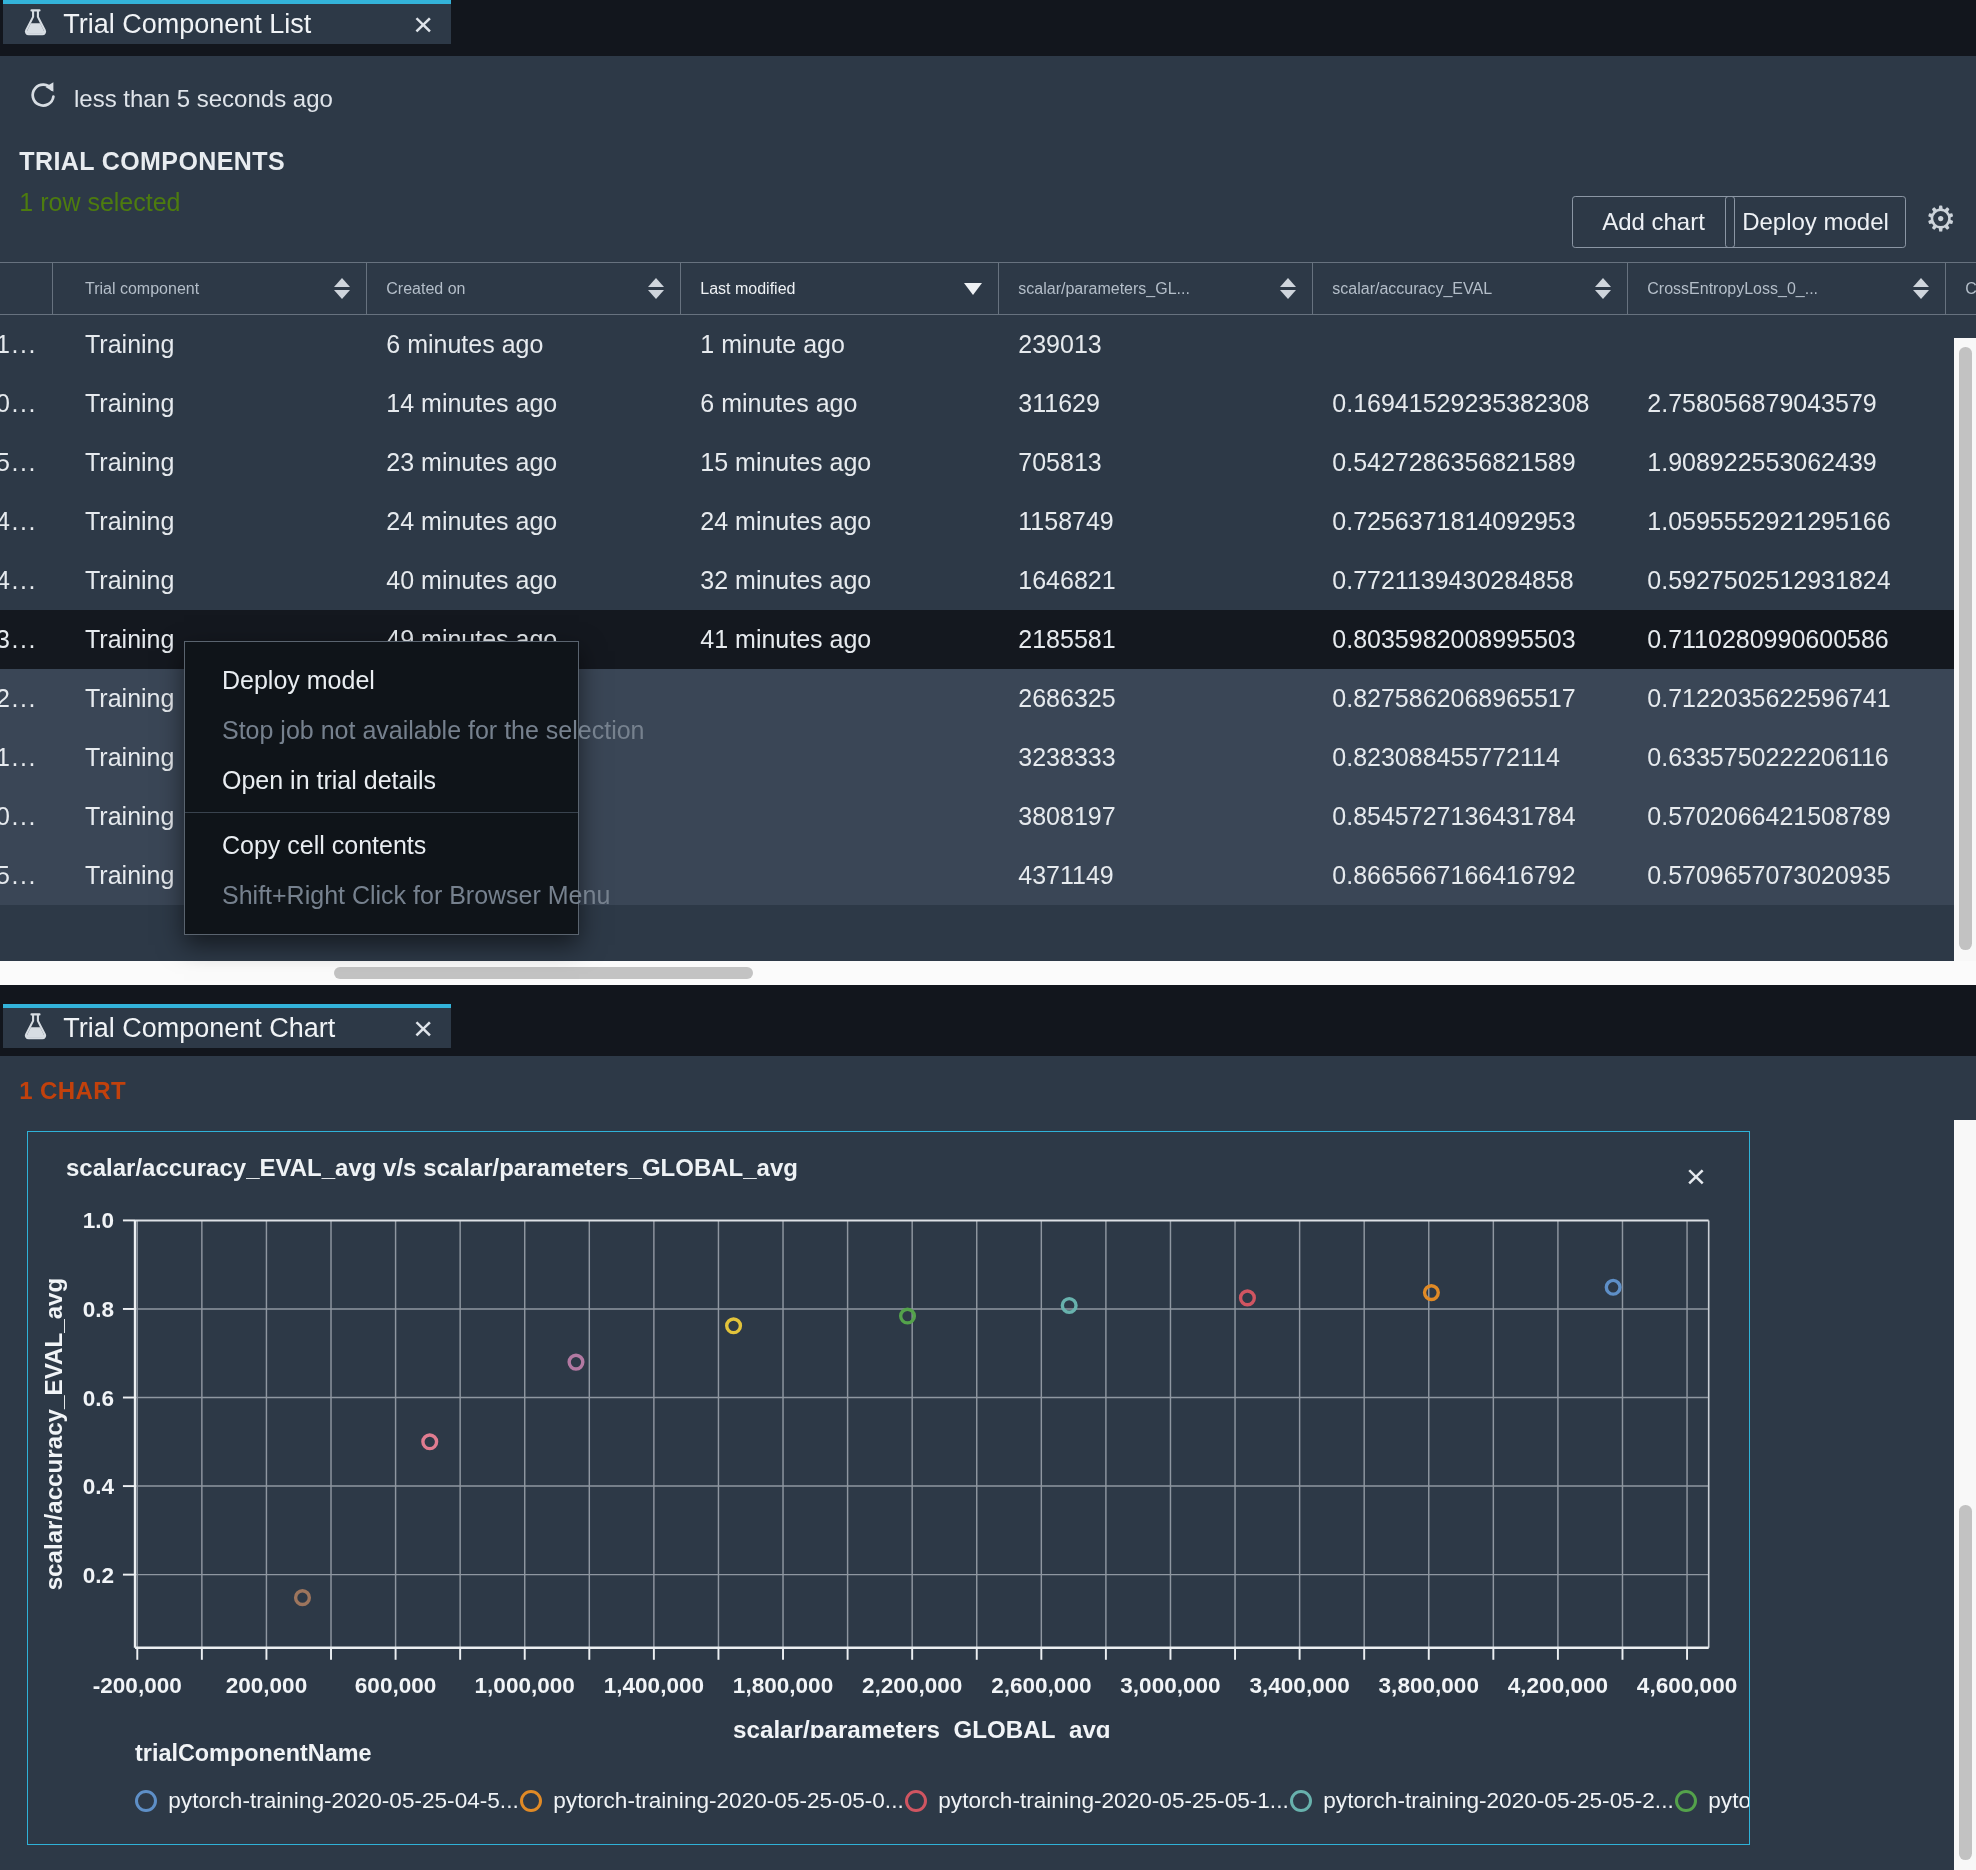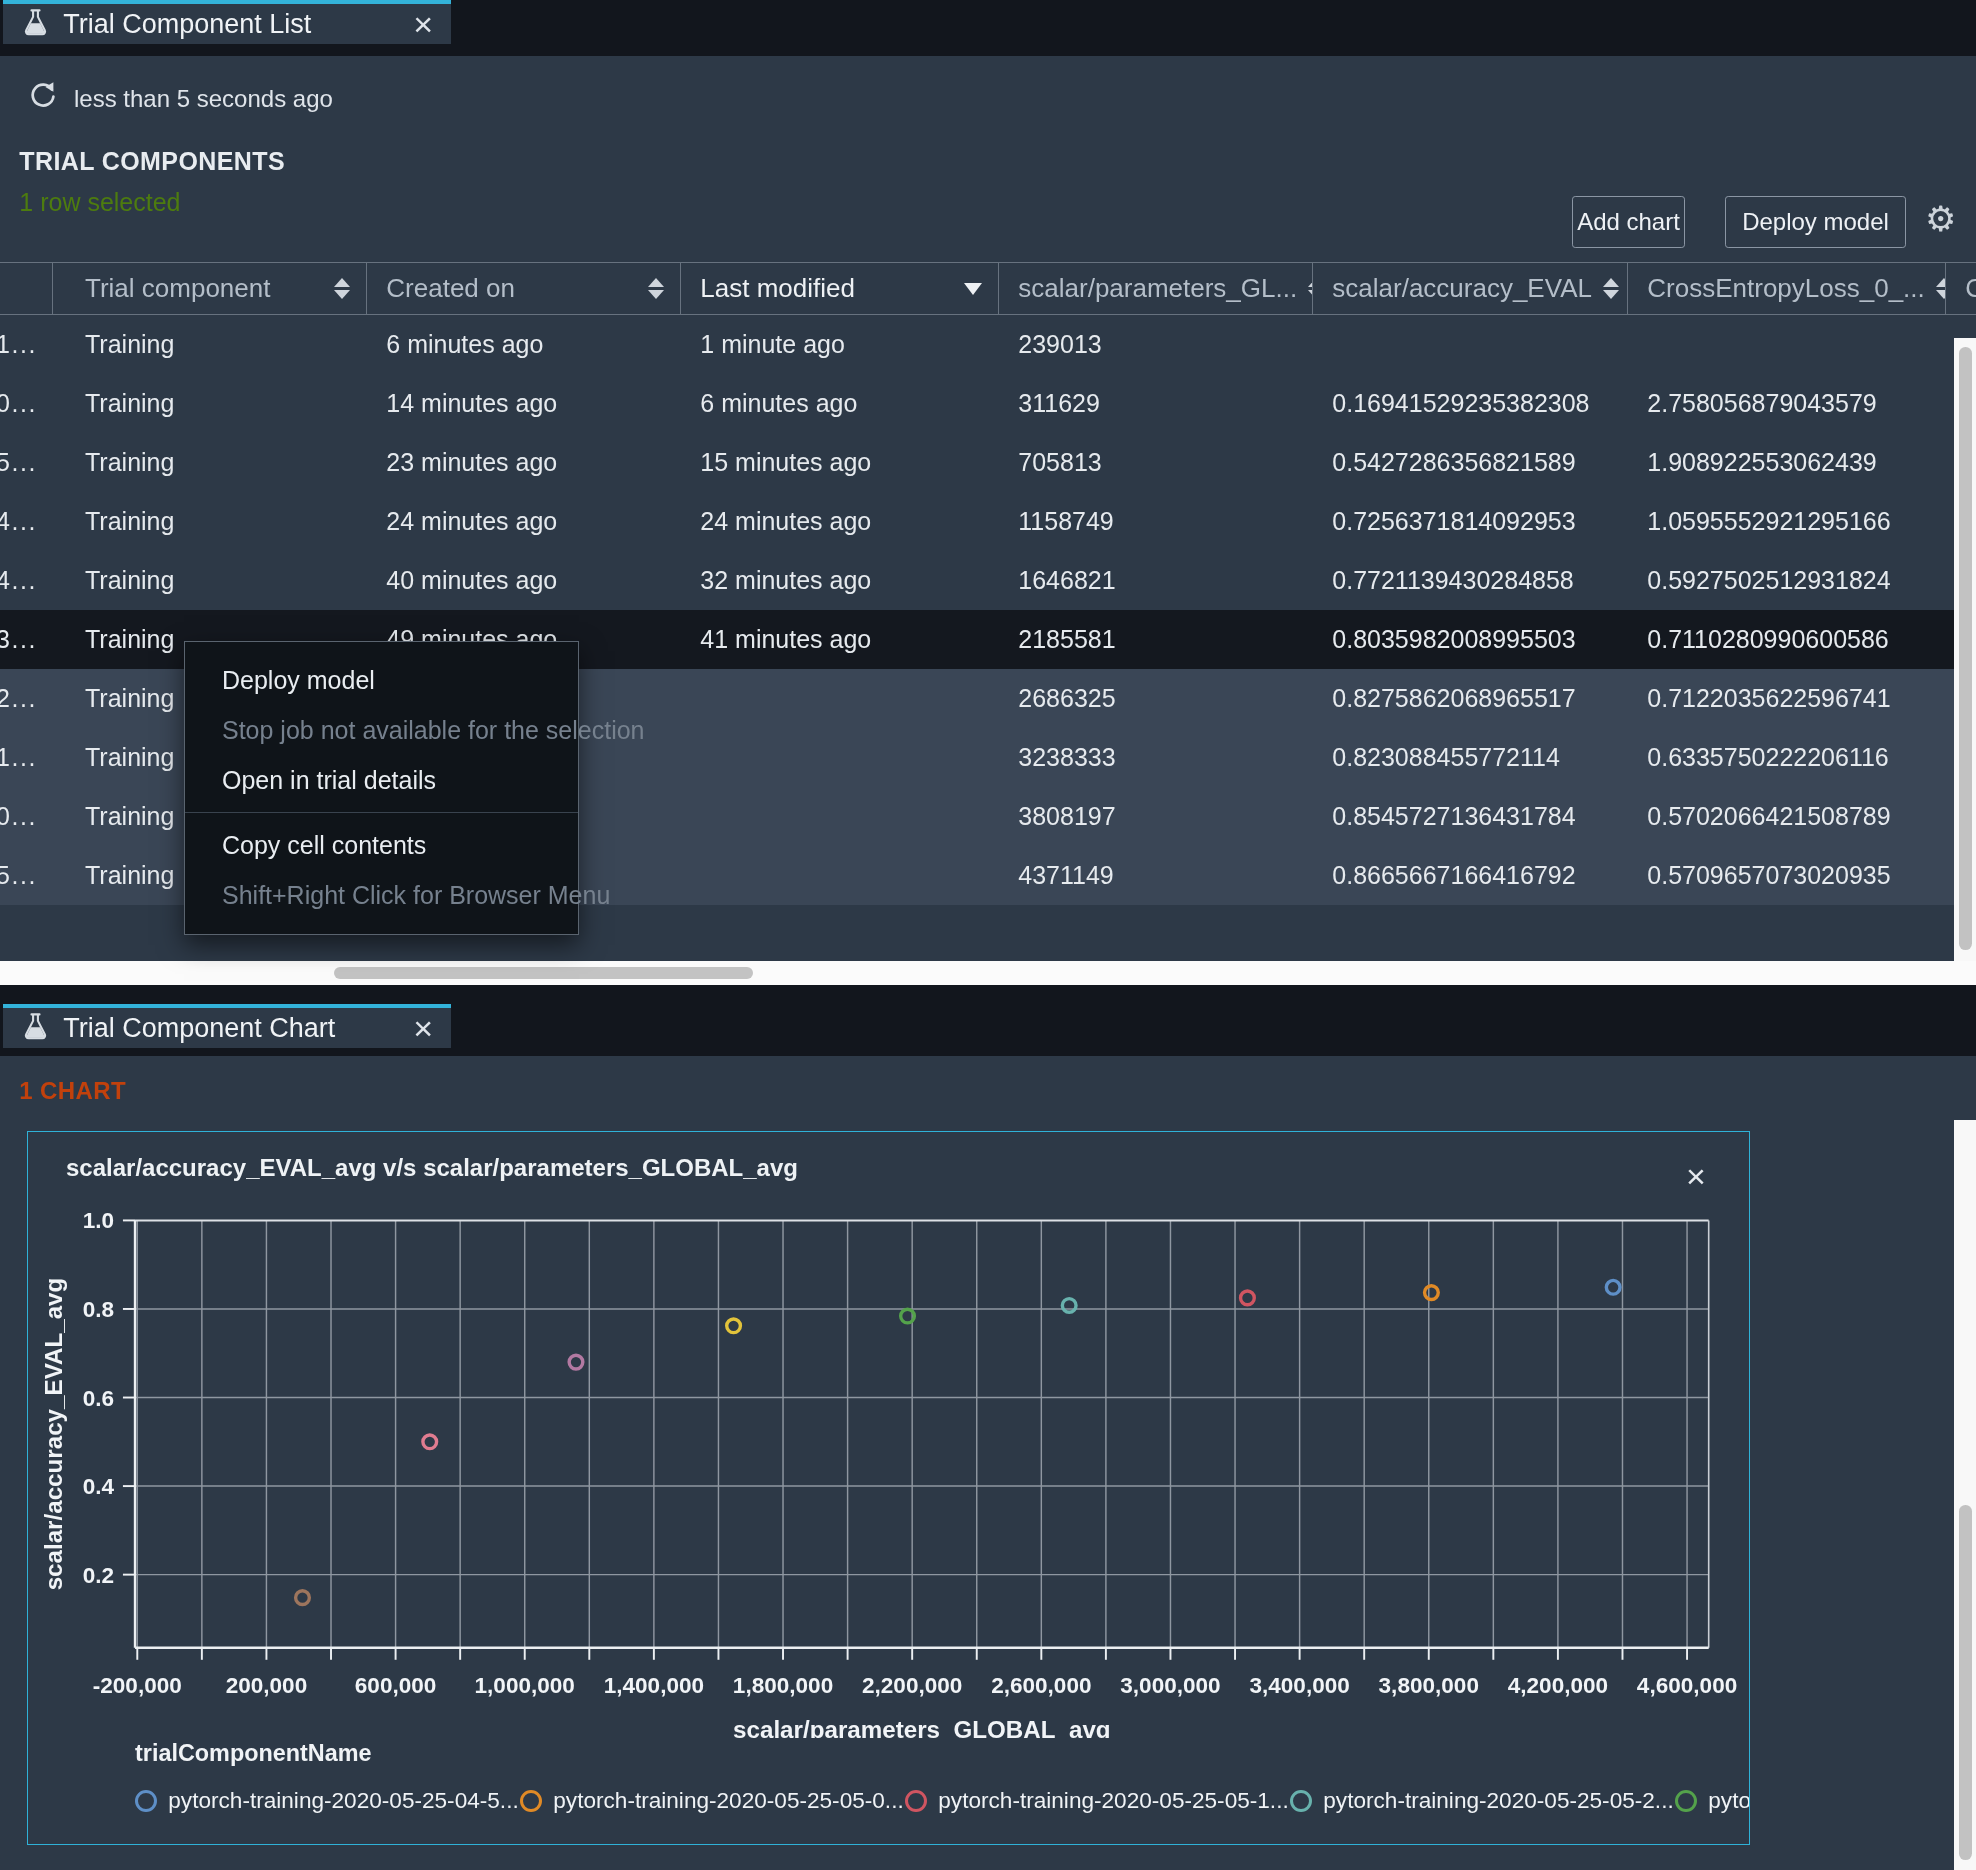--- a/index.html
+++ b/index.html
@@ -26,32 +26,32 @@
   
   #refresh-icon{left:27px;top:79px;cursor:pointer;}
   #refresh-label{left:74px;top:85px;font-size:24px;color:#dfe4ea;}
   #section1-title{left:19.3px;top:147px;font-size:25px;font-weight:700;letter-spacing:0.4px;color:#e8ecf0;}
   #selection-status{left:19.3px;top:188px;font-size:25px;color:#4d7c0f;}
   .btn{
     height:52px;box-sizing:border-box;border:1.6px solid #8b96a4;border-radius:3.2px;
     background:transparent;color:#eef1f5;font-size:24px;font-family:inherit;
     display:flex;align-items:center;justify-content:center;cursor:pointer;
   }
-  #btn-add-chart{left:1572px;top:196px;width:113px;}
+  #btn-add-chart{left:1572px;top:196px;width:163px;}
   #btn-deploy-model{left:1725px;top:196px;width:181px;}
   #gear{left:1925px;top:199px;font-size:35px;color:#ccd3da;cursor:pointer;font-family:"DejaVu Sans",sans-serif;}
   
   #tbl{left:0;top:262px;width:1977px;}
   .grid-row{display:grid;grid-template-columns:53px 314px 314px 318px 314px 315px 318px 1fr;}
   #thead{
     height:53px;border-top:1.6px solid #67727f;border-bottom:1.6px solid #67727f;box-sizing:border-box;
   }
   .hcell{
     display:flex;align-items:center;box-sizing:border-box;
-    font-size:26px;color:#b4bec9;border-right:1.6px solid #67727f;
+    font-size:16px;color:#b4bec9;border-right:1.6px solid #67727f;
     padding:0 16px 0 19.3px;overflow:hidden;white-space:nowrap;cursor:pointer;
   }
   .hcell:first-child{border-right:1.6px solid #67727f;}
   .hcell:last-child{border-right:none;}
   .hcell.c1{padding-left:32px;}
   .hcell.sorted{color:#eef1f4;justify-content:space-between;}
   .sorter{margin-left:auto;display:flex;flex-direction:column;align-items:center;gap:3.2px;padding-left:11.3px;}
   .tri-up{width:0;height:0;border-left:8px solid transparent;border-right:8px solid transparent;border-bottom:9.7px solid #cfd5dc;}
   .tri-down{width:0;height:0;border-left:8px solid transparent;border-right:8px solid transparent;border-top:9.7px solid #cfd5dc;}
   .tri-desc{width:0;height:0;border-left:9.7px solid transparent;border-right:9.7px solid transparent;border-top:12px solid #eef1f4;}

